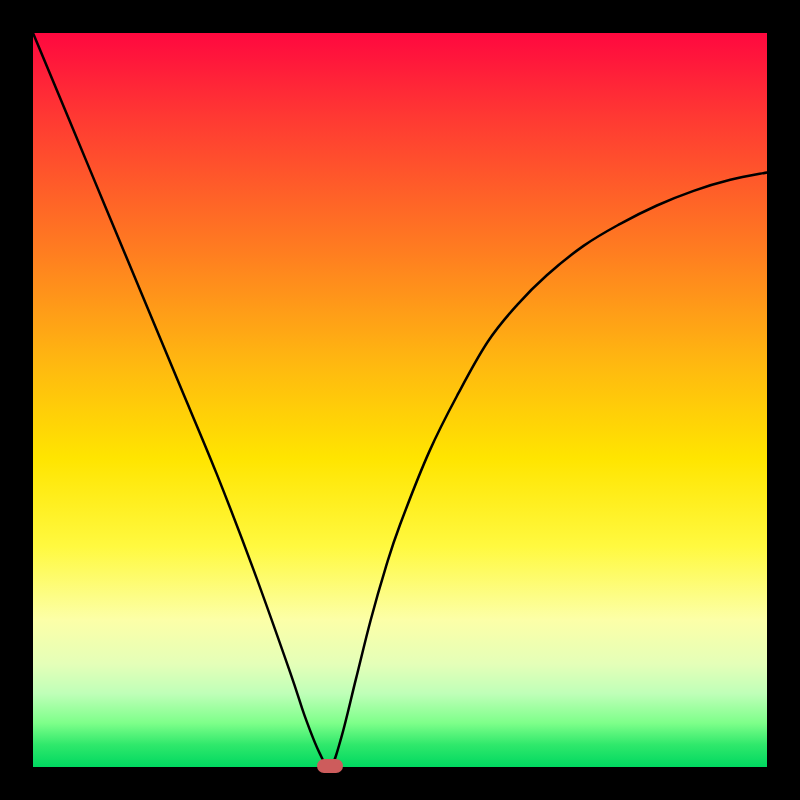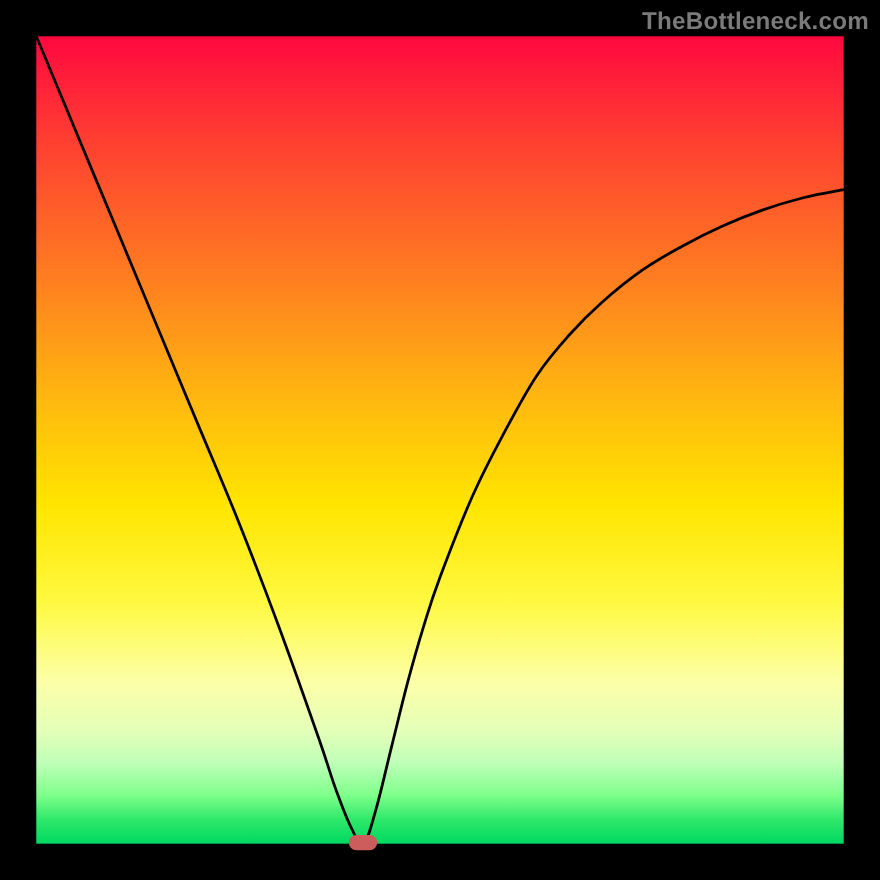--- a/index.html
+++ b/index.html
@@ -74,15 +74,14 @@
   <div class="plot-area">
 
     <svg class="curve" viewBox="0 0 734 734" preserveAspectRatio="none">
       <path id="curve-path" d="M 0 0 C 6.606 15.854400000000007 23.488000000000003 56.371200000000044 36.7 88.08000000000004 C 49.912000000000006 119.78880000000004 60.18800000000001 144.45119999999997 73.4 176.15999999999997 C 86.61200000000001 207.86879999999996 96.88799999999999 232.5312 110.1 264.24 C 123.312 295.9488 133.58800000000002 320.6112 146.8 352.32 C 160.012 384.0288 170.288 407.37 183.5 440.4 C 196.712 473.42999999999995 206.988 500.1475999999999 220.2 535.8199999999999 C 233.41199999999998 571.4924 247.65159999999997 612.1560000000001 256.9 638.58 C 266.1484 665.004 266.29519999999997 668.0868 271.58 682.62 C 276.8648 697.1532 281.63579999999996 710.0716000000001 286.26 719.32 C 290.8842 728.5684 293.30640000000005 736.6424000000001 297.27000000000004 734 C 301.2336 731.3575999999999 303.6558 720.4944 308.28 704.64 C 312.90419999999995 688.7855999999999 317.67519999999996 667.0591999999999 322.96 645.92 C 328.2448 624.7808 332.35519999999997 607.018 337.64 587.2 C 342.9248 567.3820000000001 347.0352 552.9956 352.32 535.8199999999999 C 357.6048 518.6443999999999 359.0728 512.9191999999999 367 491.78 C 374.9272 470.6408 385.79040000000003 442.1616 396.36 418.38 C 406.9296 394.59839999999997 415.1504 379.47799999999995 425.71999999999997 359.65999999999997 C 436.28959999999995 339.842 444.5104 324.1344 455.08 308.28000000000003 C 465.64959999999996 292.42560000000003 473.8704 283.4708 484.44 271.58 C 495.0096 259.68919999999997 501.90919999999994 252.78959999999995 513.8 242.21999999999997 C 525.6908 231.6504 537.288 222.1084 550.5 212.86 C 563.712 203.61160000000004 573.988 198.10660000000004 587.2 190.84000000000003 C 600.412 183.57340000000002 610.688 178.43540000000002 623.9 172.49 C 637.112 166.5446 647.388 162.43419999999995 660.6 157.80999999999995 C 673.812 153.18579999999994 684.088 150.10299999999995 697.3 146.79999999999995 C 710.512 143.49699999999996 727.394 140.78119999999993 734 139.45999999999992" stroke="#000" stroke-width="2.5" fill="none" stroke-linecap="round" stroke-linejoin="round"></path>
     </svg>
 
     <div class="marker" id="marker" style="left: 284.27px; top: 726px;"></div>
 
   </div>
 
-  <div class="watermark">TheBottleneck.com</div>
 
 </div>
 
 </body></html>

